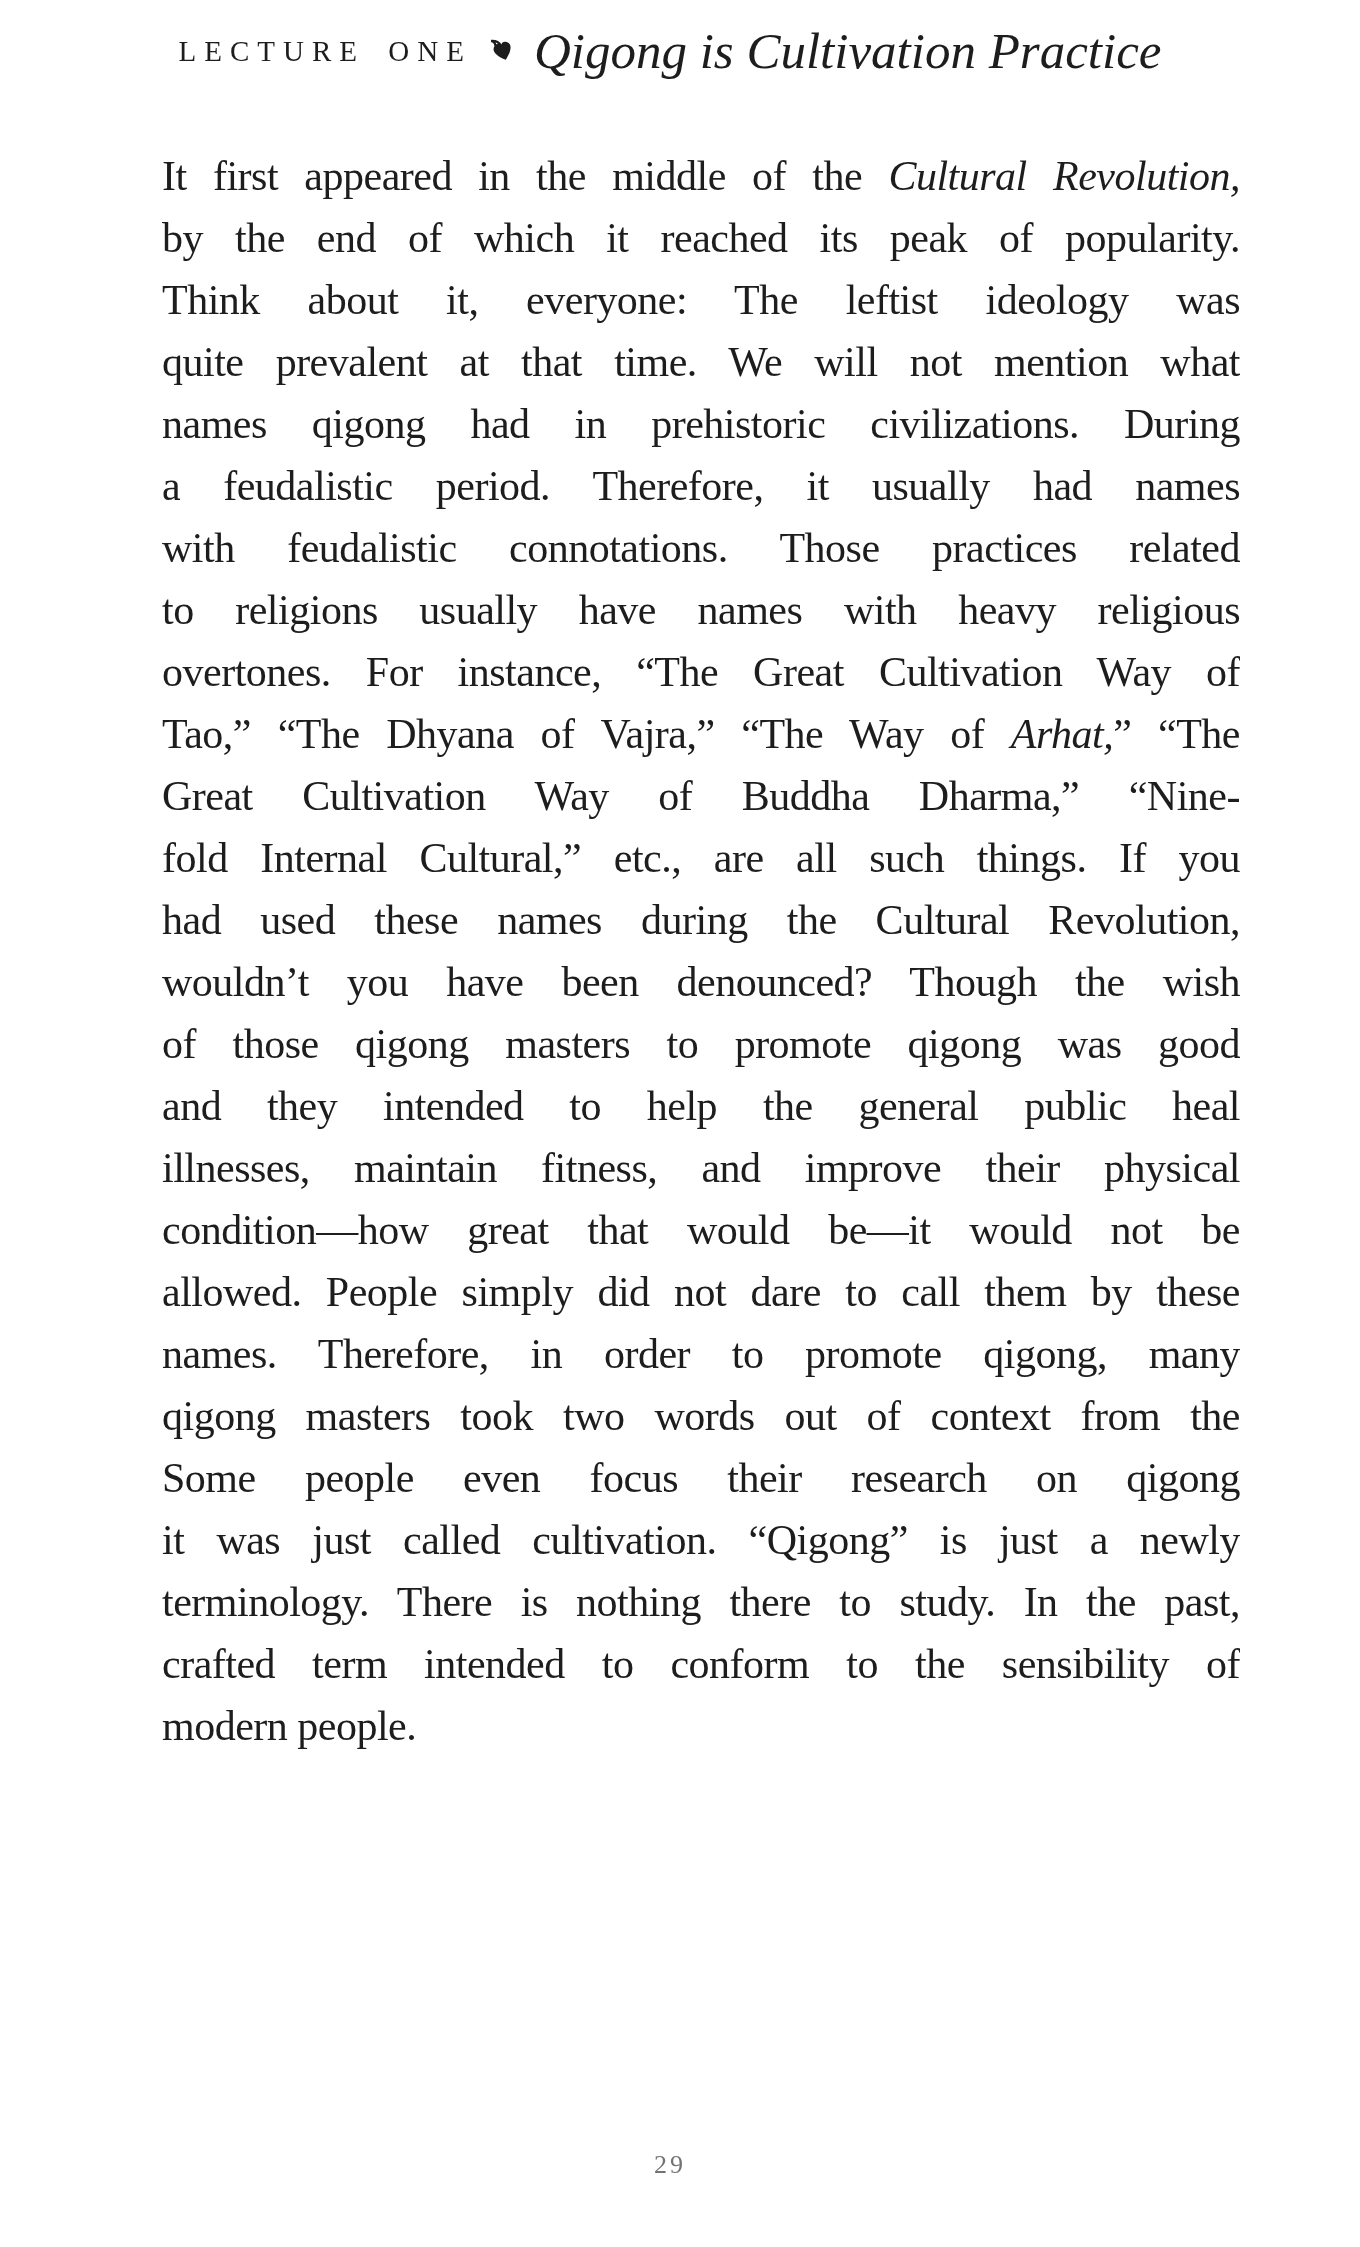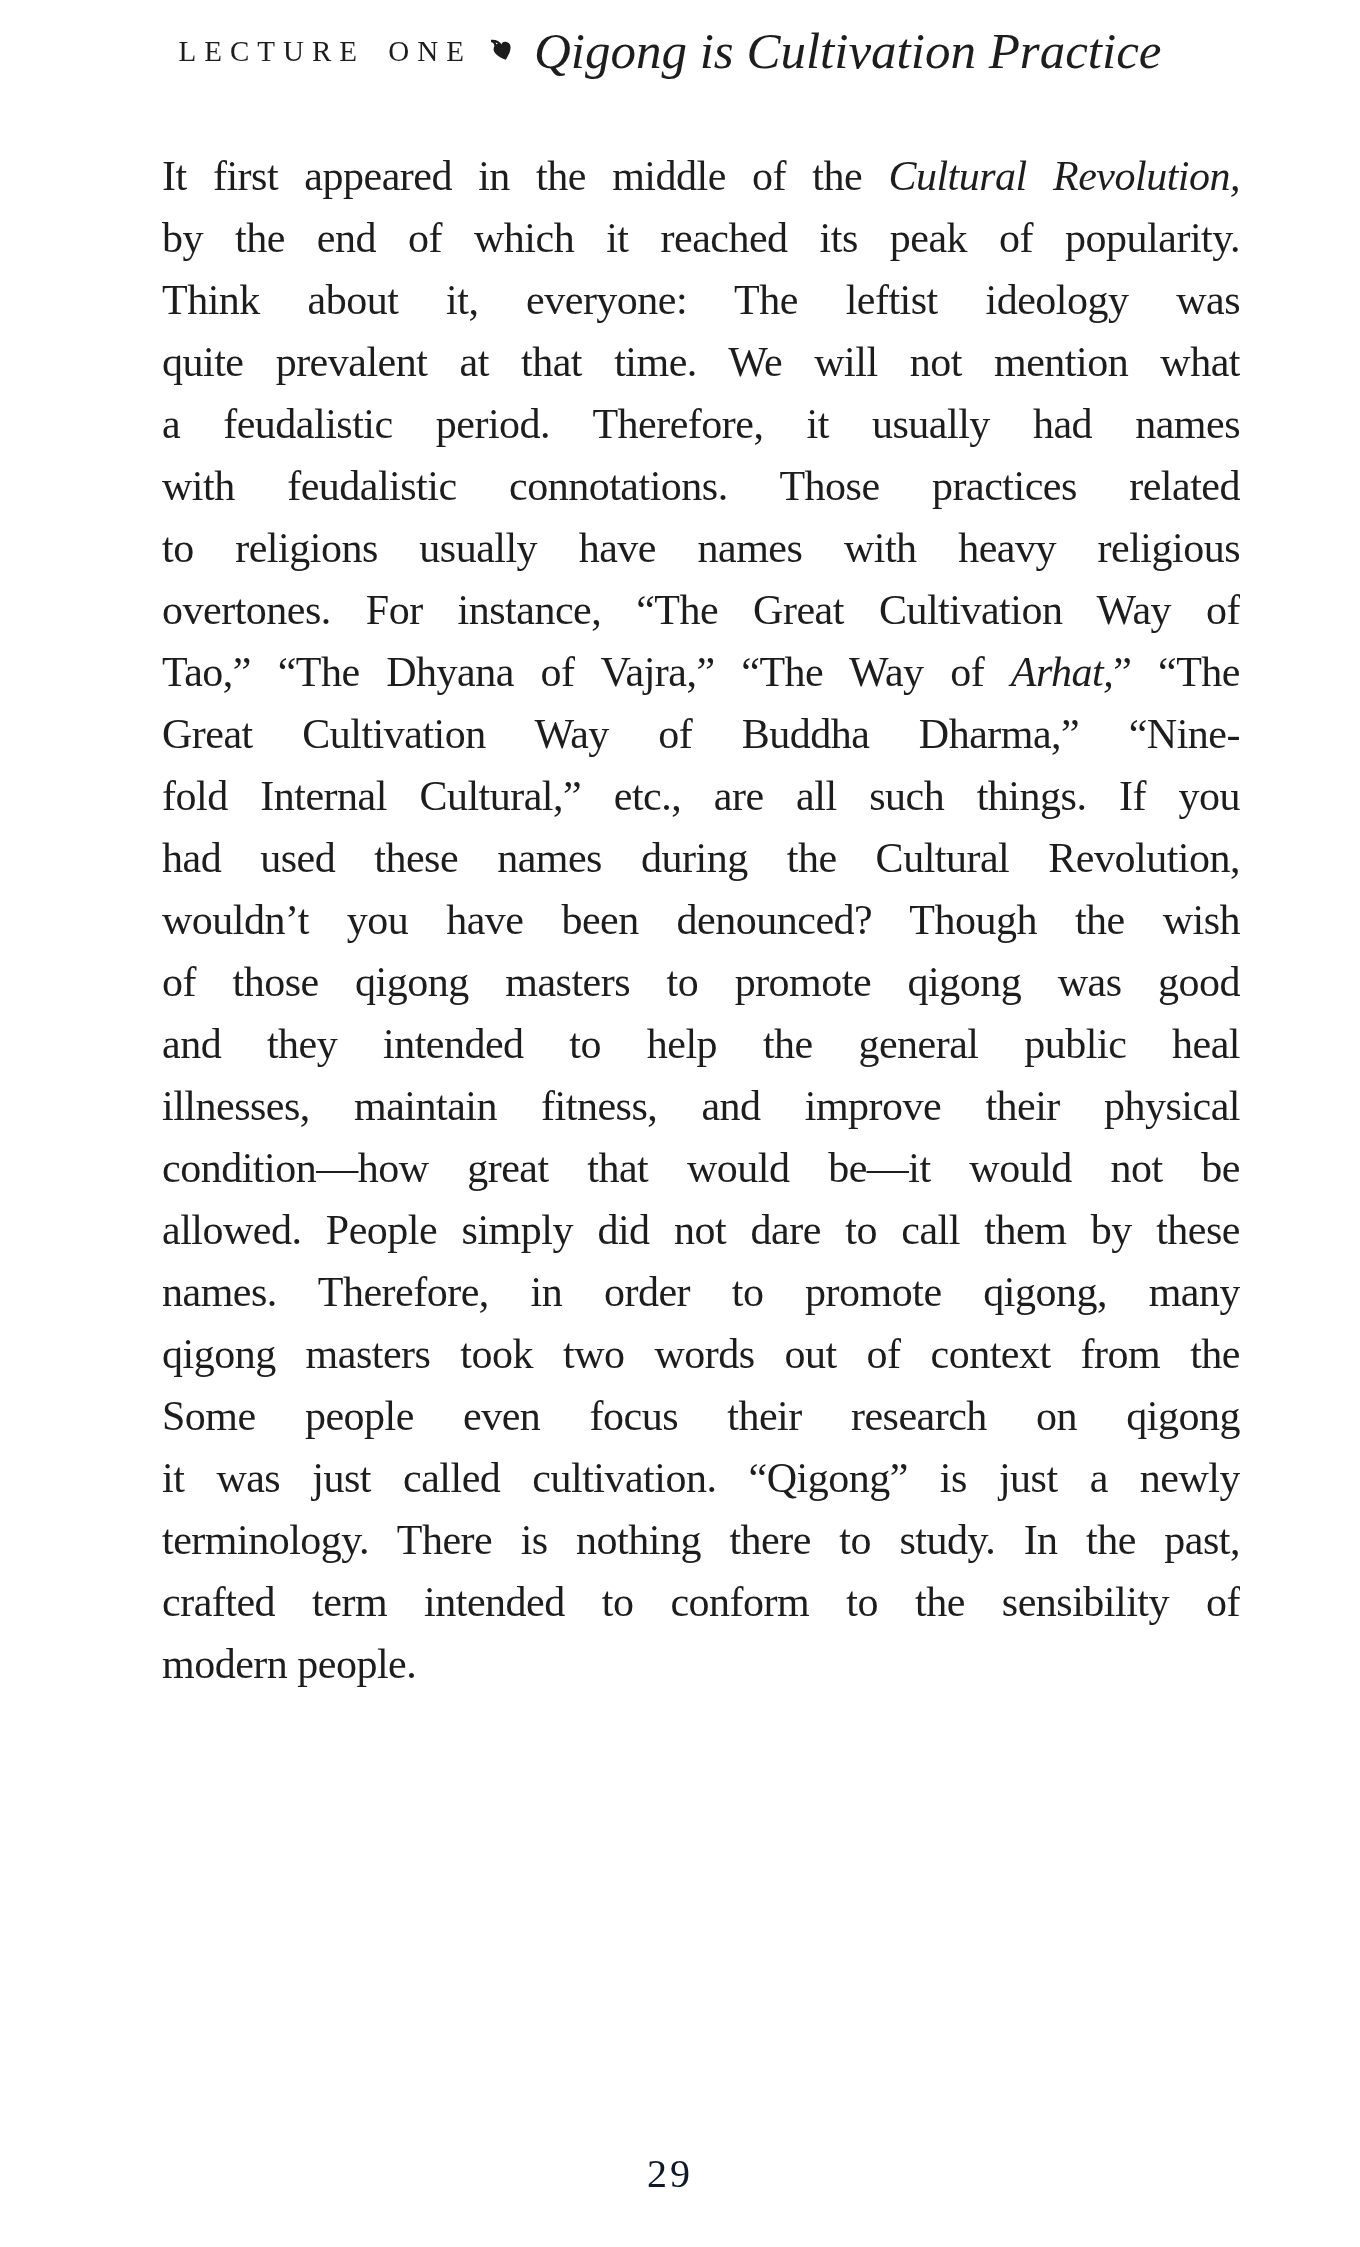--- a/index.html
+++ b/index.html
@@ -68,23 +68,23 @@
     text-align: left;
     text-align-last: left;
   }
   .line .italic { font-style: italic; }
   .page-number {
     position: absolute;
     top: 2150px;
     left: 0;
     right: 0;
     text-align: center;
-    font-size: 40px;
+    font-size: 26px;
     letter-spacing: 3px;
-    color: #0f172a;
+    color: #737373;
   }
 </style>
 </head>
 <body>
 
 <div class="page" style="background: rgb(255, 255, 255); color: rgb(29, 29, 29);">
 
   <div class="running-header">
     <span class="section">LECTURE ONE</span>
     <span class="leaf">
@@ -94,20 +94,21 @@
       </svg>
     </span>
     <span class="title">Qigong is Cultivation Practice</span>
   </div>
 
   <div class="body-text">
       <div class="line"><span>It first appeared in the middle of the </span><span class="italic">Cultural Revolution,</span></div>
       <div class="line"><span>by the end of which it reached its peak of popularity.</span></div>
       <div class="line"><span>Think about it, everyone: The leftist ideology was</span></div>
       <div class="line"><span>quite prevalent at that time. We will not mention what</span></div>
+      <div class="line"><span>names qigong had in prehistoric civilizations. During</span></div>
       <div class="line"><span>a feudalistic period. Therefore, it usually had names</span></div>
       <div class="line"><span>with feudalistic connotations. Those practices related</span></div>
       <div class="line"><span>to religions usually have names with heavy religious</span></div>
       <div class="line"><span>overtones. For instance, “The Great Cultivation Way of</span></div>
       <div class="line"><span>Tao,” “The Dhyana of Vajra,” “The Way of </span><span class="italic">Arhat,</span><span>” “The</span></div>
       <div class="line"><span>Great Cultivation Way of Buddha Dharma,” “Nine-</span></div>
       <div class="line"><span>fold Internal Cultural,” etc., are all such things. If you</span></div>
       <div class="line"><span>had used these names during the Cultural Revolution,</span></div>
       <div class="line"><span>wouldn’t you have been denounced? Though the wish</span></div>
       <div class="line"><span>of those qigong masters to promote qigong was good</span></div>

